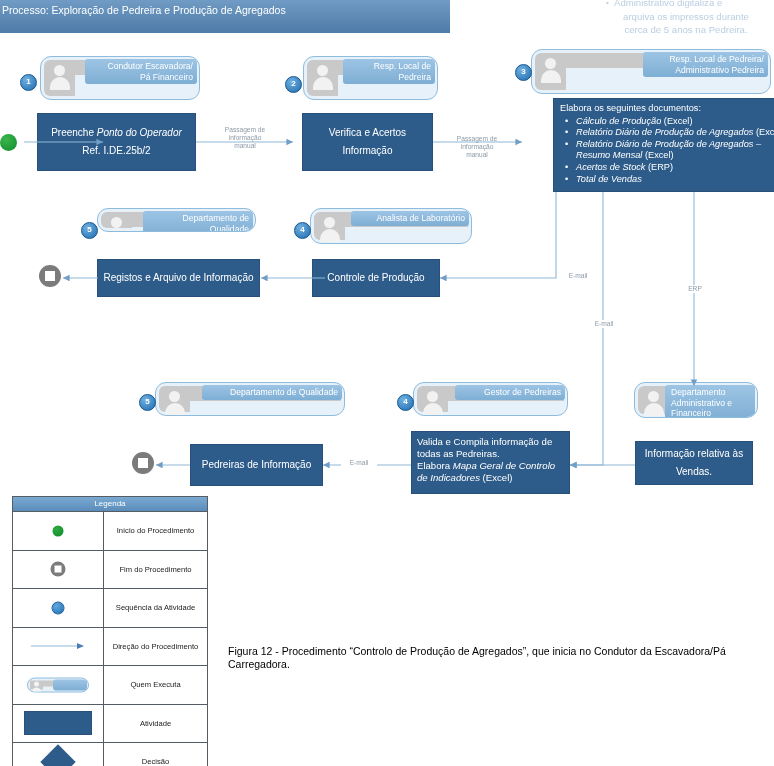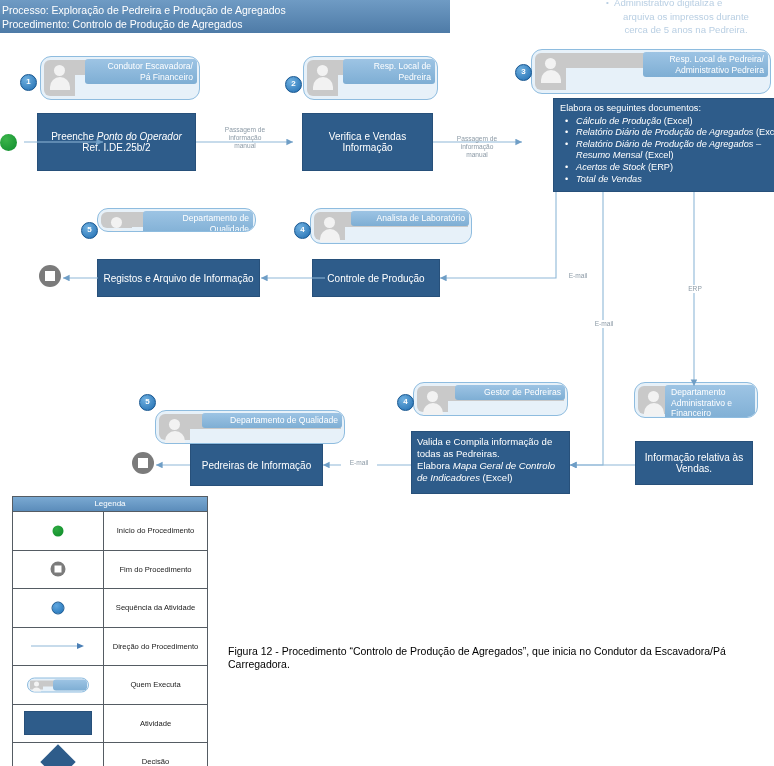--- a/index.html
+++ b/index.html
@@ -38,21 +38,21 @@
 
   
   .badge{position:absolute;width:15px;height:15px;border-radius:50%;
          background:radial-gradient(circle at 35% 30%,#6fb0e0,#1f6cb0);
          border:1.3px solid #15558f;color:#ffffff;font-size:8px;
          line-height:13px;text-align:center;font-weight:bold;z-index:6;}
 
   
   .act{position:absolute;background:#2e5c8a;color:#ffffff;
        border:1px solid #27507a;box-sizing:border-box;
-       font-size:10px;line-height:11px;}
+       font-size:10px;line-height:18px;}
   .act.center{display:flex;align-items:center;justify-content:center;
        text-align:center;padding:2px 4px;}
   .act.listbox{padding:4px 5px 4px 6px;font-size:9.2px;line-height:11.6px;}
   .act.listbox .hd{margin-bottom:1px;}
   .act.listbox ul{margin:0;padding-left:16px;list-style:none;}
   .act.listbox li{position:relative;font-style:italic;margin:0;}
   .act.listbox li:before{content:"\2022";position:absolute;left:-11px;top:0;
        font-style:normal;}
   .act.leftbox{padding:4px 5px;font-size:9.6px;line-height:12px;}
   .it{font-style:italic;}
@@ -106,21 +106,20 @@
 
   
   .caption{position:absolute;left:228px;top:645px;width:540px;
        font-size:10.5px;line-height:13px;color:#000;}
 </style>
 </head>
 <body>
 
 <div class="banner">
   <div>Processo: Exploração de Pedreira e Produção de Agregados</div>
-  <div>Procedimento: Controlo de Produção de Agregados</div>
 </div>
 
 <div class="prevtext">
   <div class="b1">
     <span class="bullet">•</span>
     <span style="padding-left:16px;">Administrativo digitaliza e</span>
   </div>
   <div>arquiva os impressos durante</div>
   <div>cerca de 5 anos na Pedreira.</div>
 </div>
@@ -192,21 +191,21 @@
 <div class="role" style="left:303px;top:56px;width:135px;height:44px;">
   <div class="av"></div>
   <div class="strip"></div>
   <div class="lbl" style="width:82px;">
     <div>Resp. Local de</div>
     <div>Pedreira</div>
   </div>
 </div>
 <div class="act center" style="left:302px;top:113px;width:131px;height:58px;">
   <div>
-    <div>Verifica e Vendas</div>
+    <div>Verifica e Acertos</div>
     <div>Informação</div>
   </div>
 </div>
 
 <div class="badge" style="left:515px;top:64px;">3</div>
 <div class="role" style="left:531px;top:49px;width:240px;height:45px;">
   <div class="av"></div>
   <div class="strip"></div>
   <div class="lbl" style="width:115px;">
     <div>Resp. Local de Pedreira/</div>
@@ -244,21 +243,21 @@
   <div class="strip"></div>
   <div class="lbl" style="width:108px;">
     <div>Analista de Laboratório</div>
   </div>
 </div>
 <div class="act center" style="left:312px;top:259px;width:128px;height:38px;">
   <div>Controle de Produção</div>
 </div>
 
 <div class="badge" style="left:139px;top:394px;">5</div>
-<div class="role" style="left:155px;top:382px;width:190px;height:34px;margin-top:28px;">
+<div class="role" style="left:155px;top:382px;width:190px;height:34px;">
   <div class="av"></div>
   <div class="strip"></div>
   <div class="lbl" style="width:130px;">
     <div>Departamento de Qualidade</div>
   </div>
 </div>
 <div class="enddot" style="left:132px;top:452px;"></div>
 <div class="act center" style="left:190px;top:444px;width:133px;height:42px;">
   <div>Pedreiras de Informação</div>
 </div>

